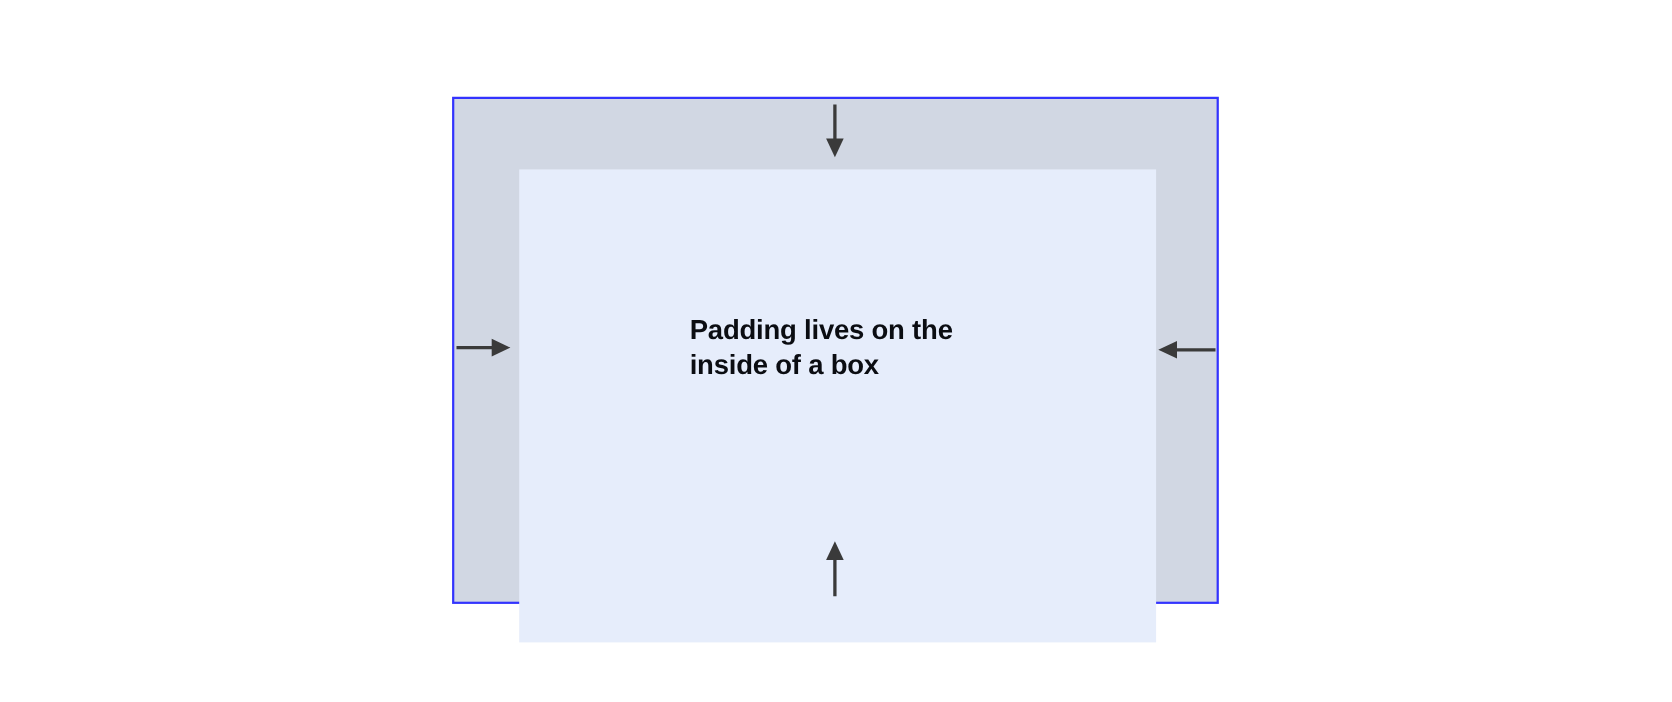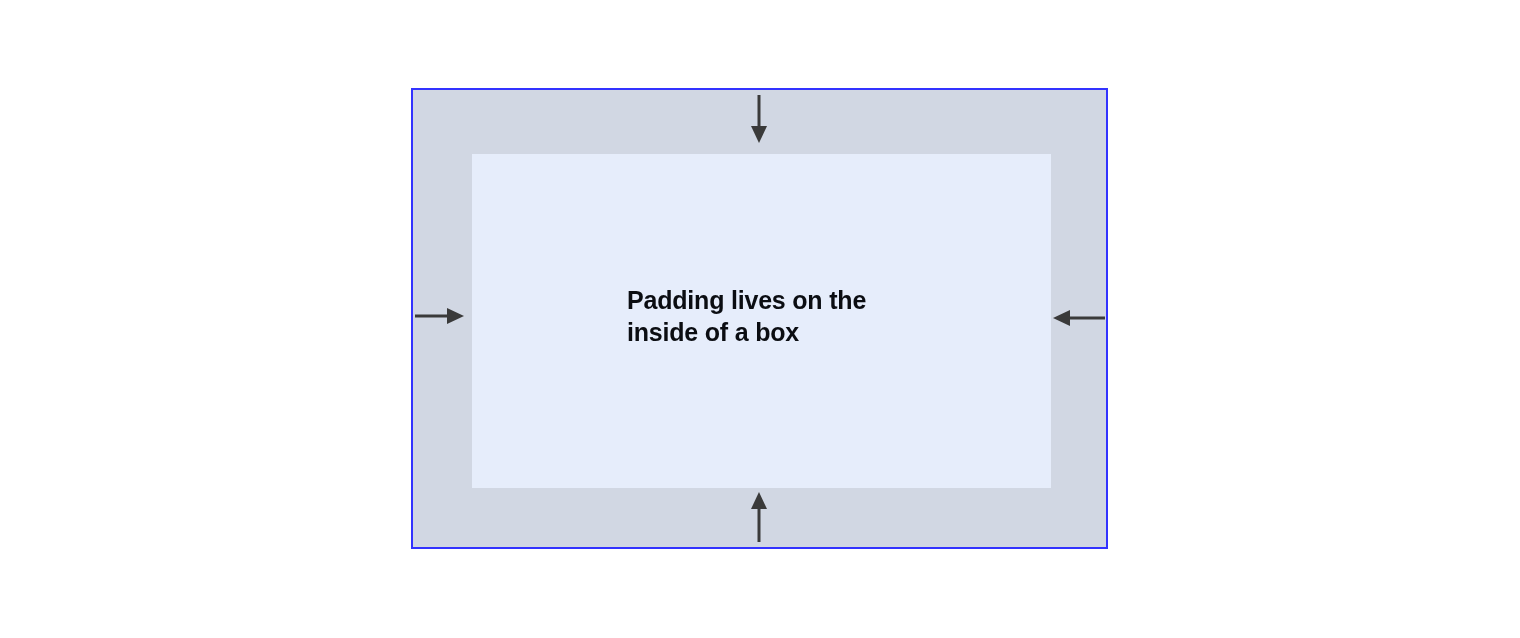--- a/index.html
+++ b/index.html
@@ -35,21 +35,21 @@
     background: #d1d7e3;
     border: 2px solid #3333ff;
   }
 
   
   #content-box {
     position: absolute;
     left: 59px;   
     top: 64px;    
     width: 579px; 
-    height: 334px;
+    height: 430px;
     background: #e6edfb;
   }
 
   #content-text {
     position: absolute;
     left: 155px;       
     top: 130px;
     width: 320px;
     margin: 0;
     font-family: "Liberation Sans", sans-serif;

